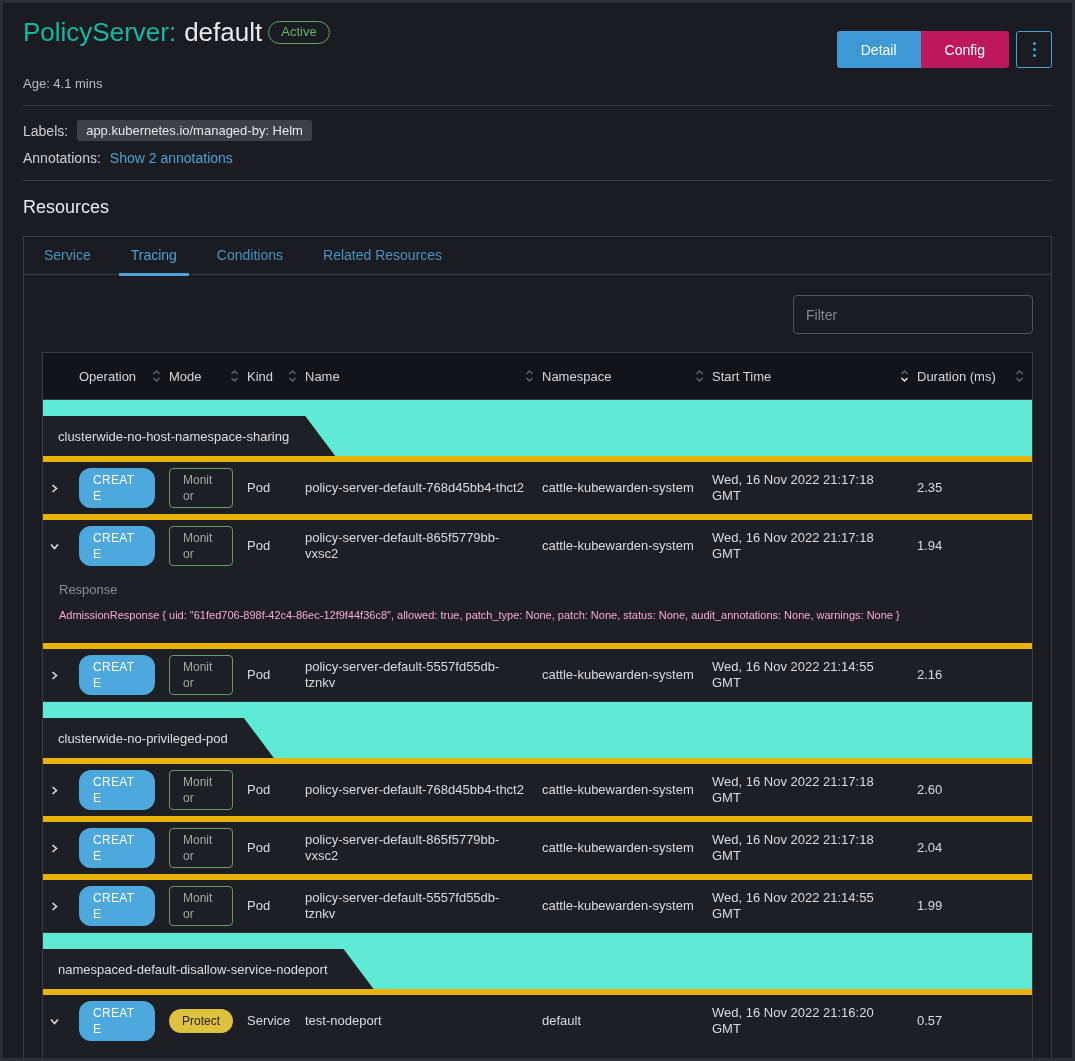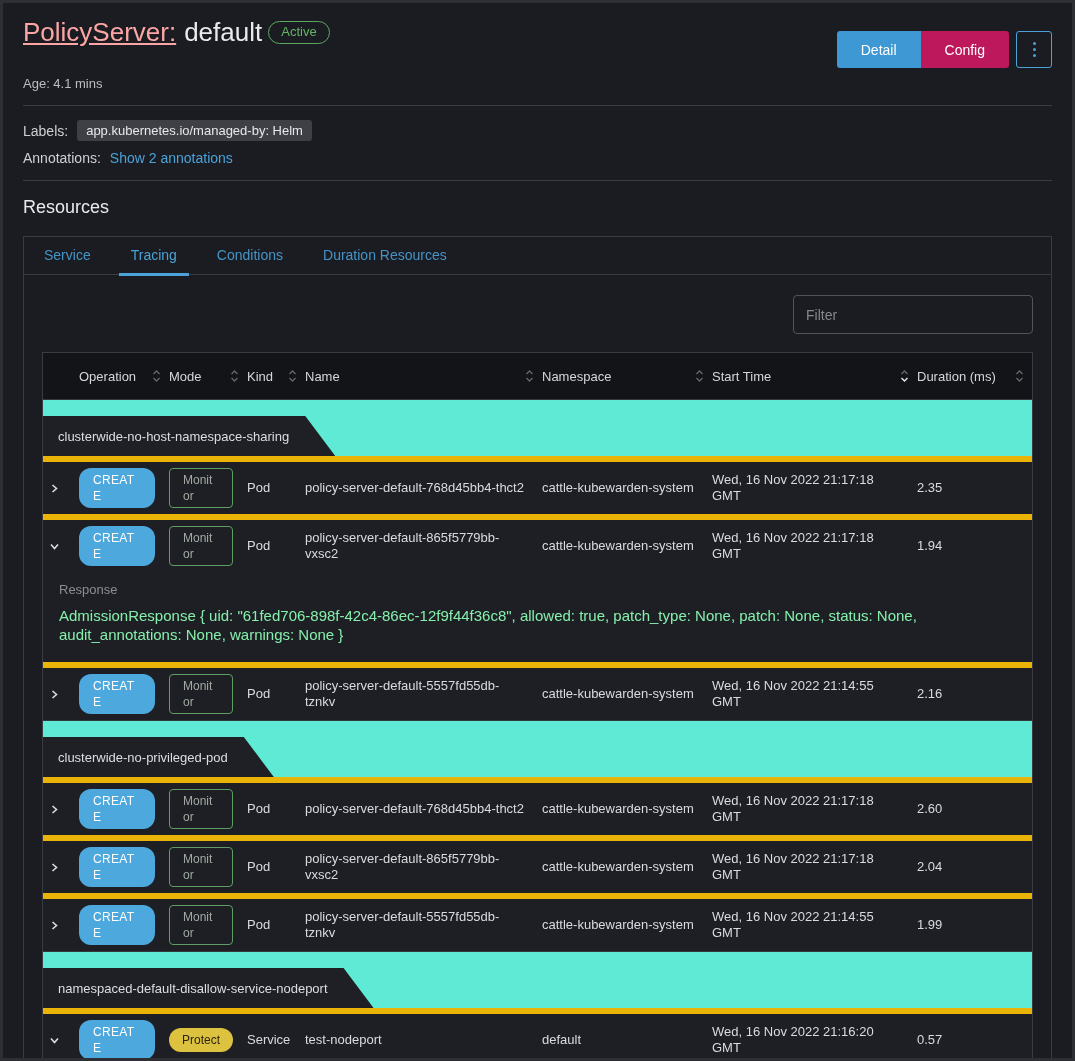--- a/index.html
+++ b/index.html
@@ -9,21 +9,21 @@
     width:1075px; height:1061px;
     background:#1b1c21;
     border:3px solid #2e2f35;
     padding:14px 20px 0 20px;
     color:#cfd0d4;
     overflow:hidden;
   }
   
   .title-row { display:flex; align-items:flex-start; justify-content:space-between; }
   .title { font-size:26px; font-weight:400; display:flex; align-items:center; }
-  .title-type { color:#fca5a5;text-decoration:underline; }
+  .title-type { color:#14b8a6; }
   .title-name { color:#e9eaec; margin-left:8px; }
   .badge-state {
     margin-left:6px; font-size:13px; color:#62b566;
     border:1px solid #5aa95e; border-radius:12px;
     padding:2px 12px 3px; line-height:16px;
   }
   .actions { display:flex; align-items:center; margin-top:14px; }
   .btn-group { display:flex; }
   .btn {
     border:none; font-family:inherit; font-size:14px; color:#ffffff;
@@ -91,21 +91,21 @@
   .group-band { background:#5eead4; height:57px; position:relative; border-top:1px solid #35373d; }
   .group-tab {
     position:absolute; left:0; bottom:0; height:40px;
     background:#1e2026; color:#dddee1; font-size:13px;
     display:flex; align-items:center; padding:0 46px 0 15px;
     clip-path:polygon(0 0, calc(100% - 30px) 0, 100% 100%, 0 100%);
   }
   
   .row-detail { background:#1d1f24; padding:10px 16px 18px; }
   .detail-label { color:#8b8d92; font-size:13px; margin-bottom:9px; }
-  .detail-text { color:#86efac; font-size:15px; line-height:19px; }
+  .detail-text { color:#f9a8d4; font-size:11px; line-height:19px; }
   .detail-cols { display:grid; grid-template-columns:330px 330px 1fr; }
 </style>
 </head>
 <body>
 
 <div class="page">
 
   <header>
     <div class="title-row">
       <h1 class="title">
@@ -145,21 +145,21 @@
 
   <hr class="divider">
 
   <h2 class="section-title">Resources</h2>
 
   <div class="tab-panel">
     <nav class="tabs">
       <div class="tab">Service</div>
       <div class="tab active">Tracing</div>
       <div class="tab">Conditions</div>
-      <div class="tab">Duration Resources</div>
+      <div class="tab">Related Resources</div>
     </nav>
     <div class="panel-body">
       <div class="filter-row">
         <input class="filter-input" placeholder="Filter" style="">
       </div>
       <div class="table">
         <div class="thead grid-row" id="thead">
             <div class="th"></div>
             <div class="th">
               <span>Operation</span>

